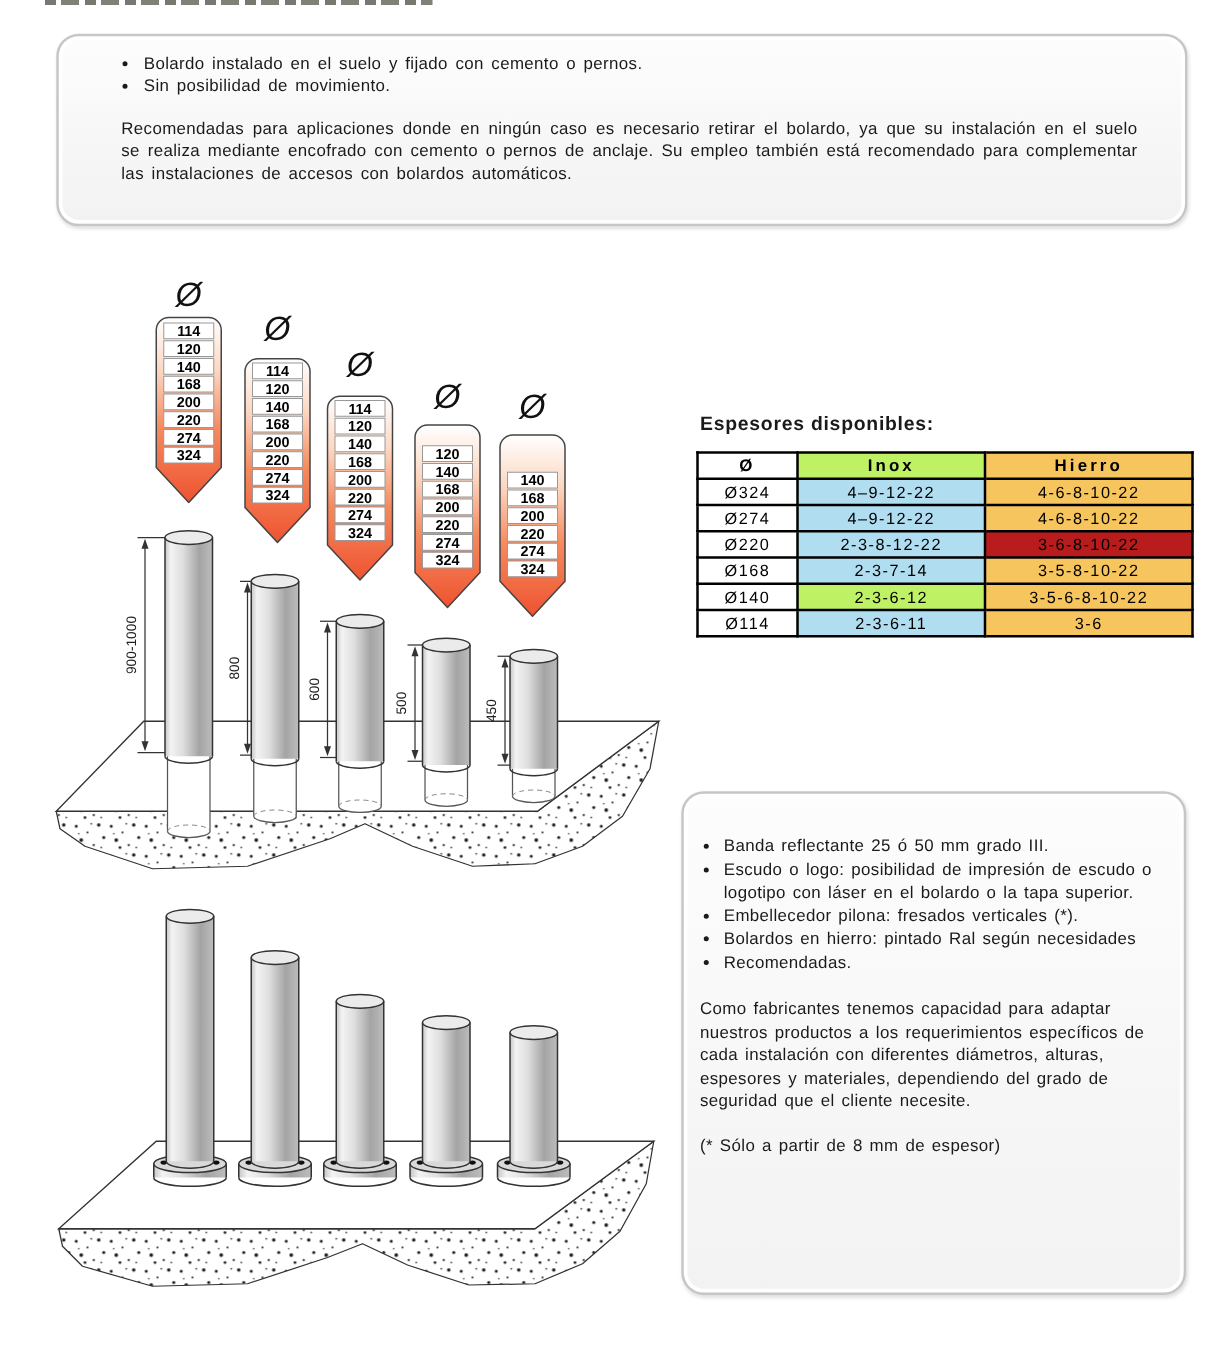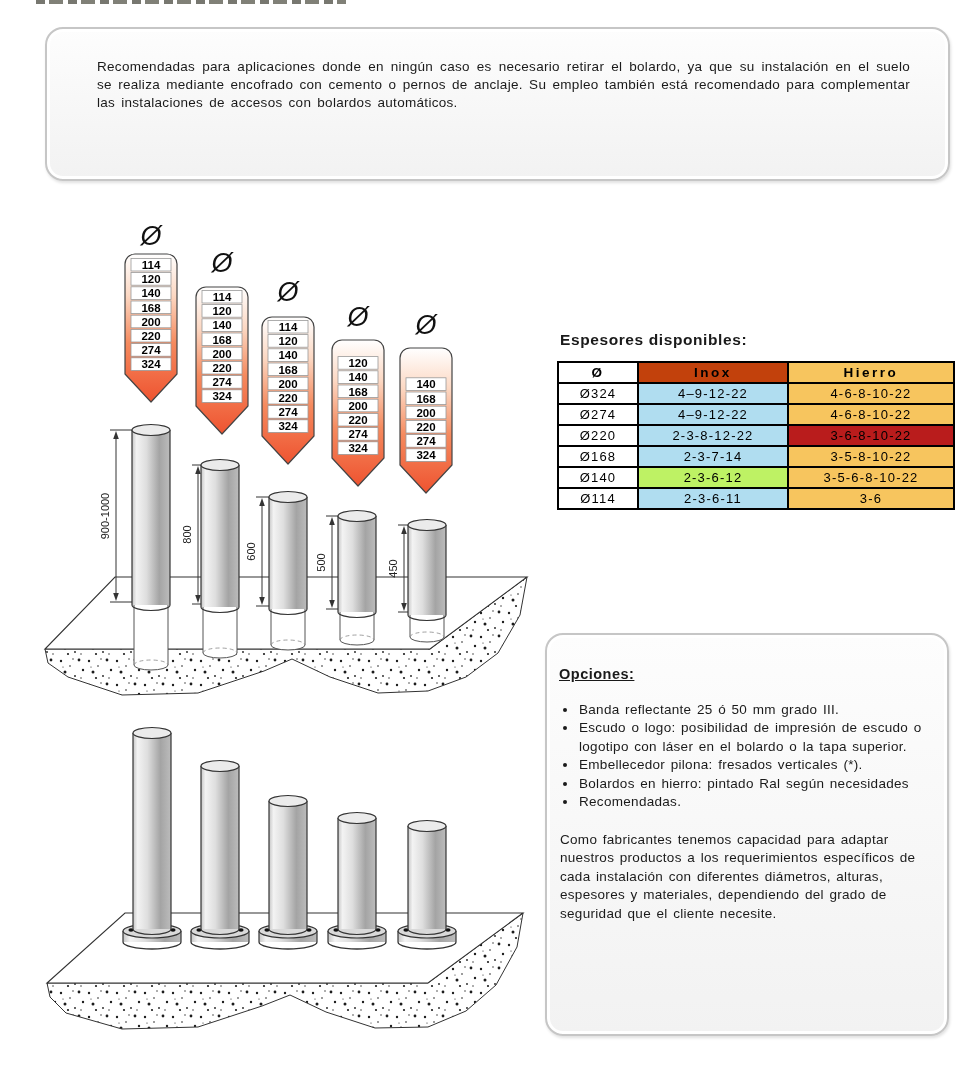--- a/index.html
+++ b/index.html
@@ -39,20 +39,24 @@
 </style>
 </head>
 <body>
 
 <div class="page">
 
   <div class="top-strip"></div>
 
   <div class="round-box intro-box">
     <div class="intro-content">
+      <ul>
+        <li>Bolardo instalado en el suelo y fijado con cemento o pernos.</li>
+        <li>Sin posibilidad de movimiento.</li>
+      </ul>
       <div class="intro-paragraph">Recomendadas para aplicaciones donde en ningún caso es necesario retirar el bolardo, ya que su instalación en el suelo se realiza mediante encofrado con cemento o pernos de anclaje. Su empleo también está recomendado para complementar las instalaciones de accesos con bolardos automáticos.</div>
     </div>
   </div>
 
   <svg class="diagram1" width="530" height="500" viewBox="0 0 530 500" id="diagram1">
       <defs>
         <linearGradient id="cyl1" x1="0" y1="0" x2="1" y2="0">
           <stop offset="0" stop-color="#c6c6c6"></stop>
           <stop offset="0.12" stop-color="#f3f3f3"></stop>
           <stop offset="0.38" stop-color="#dedede"></stop>
@@ -374,21 +378,21 @@
         <line x1="416" y1="101" x2="416" y2="204" stroke="#333" stroke-width="1.2"></line>
         <ellipse cx="397" cy="101" rx="19" ry="5.5" fill="#ebebeb" stroke="#333" stroke-width="1.2"></ellipse>
       </g>
     </svg>
 
   <div class="table-heading">Espesores disponibles:</div>
   <table class="esp-table">
     <tbody>
         <tr>
       <th class="c0">Ø</th>
-      <th class="c1 inox" style="background: #c2410c;">Inox</th>
+      <th class="c1 inox" style="background: #bef264;">Inox</th>
       <th class="c2 hierro" style="background: rgb(247, 197, 94);">Hierro</th>
     </tr>
     <tr>
       <td class="c0">Ø324</td>
       <td class="c1 inox" style="background: rgb(176, 221, 240);">4–9-12-22</td>
       <td class="c2 hierro" style="background: rgb(247, 197, 94);">4-6-8-10-22</td>
     </tr>
     <tr>
       <td class="c0">Ø274</td>
       <td class="c1 inox" style="background: rgb(176, 221, 240);">4–9-12-22</td>
@@ -412,25 +416,25 @@
     <tr>
       <td class="c0">Ø114</td>
       <td class="c1 inox" style="background: rgb(176, 221, 240);">2-3-6-11</td>
       <td class="c2 hierro" style="background: rgb(247, 197, 94);">3-6</td>
     </tr>
   </tbody>
     </table>
 
   <div class="round-box options-box">
     <div class="options-content">
-      <div class="options-heading">Opciones:</div>
       <ul>
         <li>Banda reflectante 25 ó 50 mm grado III.</li>
         <li>Escudo o logo: posibilidad de impresión de escudo o logotipo con láser en el bolardo o la tapa superior.</li>
         <li>Embellecedor pilona: fresados verticales (*).</li>
         <li>Bolardos en hierro: pintado Ral según necesidades</li>
         <li>Recomendadas.</li>
       </ul>
       <div class="options-paragraph">Como fabricantes tenemos capacidad para adaptar nuestros productos a los requerimientos específicos de cada instalación con diferentes diámetros, alturas, espesores y materiales, dependiendo del grado de seguridad que el cliente necesite.</div>
+      <div class="options-footnote">(* Sólo a partir de 8 mm de espesor)</div>
     </div>
   </div>
 
 </div>
 
 </body></html>

